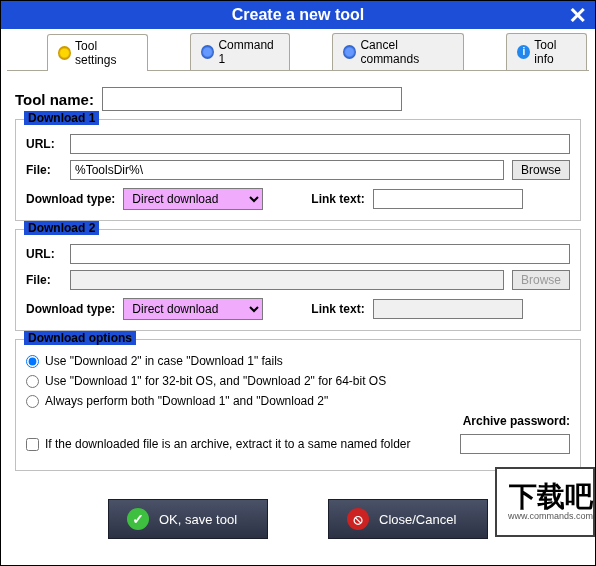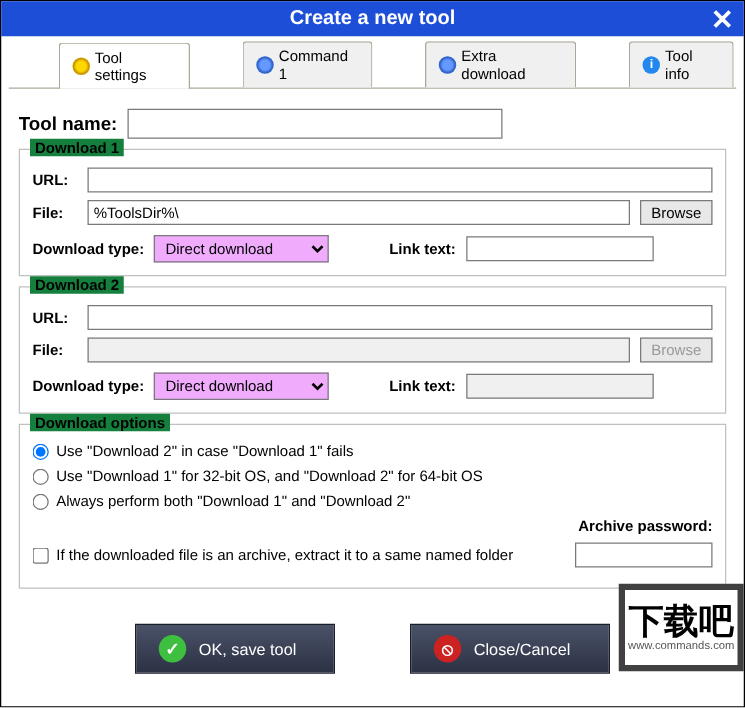--- a/index.html
+++ b/index.html
@@ -14,36 +14,36 @@
 .tab-icon { width: 14px; height: 14px; display: inline-block; }
 .gear-y { background: radial-gradient(circle, #ffd700 40%, #cc9900 60%); border-radius: 50%; }
 .gear-b { background: radial-gradient(circle, #6699ff 40%, #3366cc 60%); border-radius: 50%; }
 .info-i { background: #2288ee; border-radius: 50%; color: #fff; text-align: center; font-size: 10px; font-weight: bold; line-height: 14px; }
 .content { padding: 10px 14px; }
 .row { display: flex; align-items: center; margin: 6px 0; gap: 8px; }
 .label-bold { font-weight: bold; font-size: 15px; }
 input[type="text"] { border: 1px solid #7a7a7a; padding: 2px 4px; font-size: 12px; height: 20px; }
 input[disabled] { background: #f0f0f0; color: #888; }
 .fieldset { border: 1px solid #c0c0c0; margin: 8px 0; padding: 8px 10px 10px 10px; position: relative; }
-.fieldset-legend { position: absolute; top: -9px; left: 8px; background: #15803d; padding: 0 4px; font-weight: bold; font-size: 12px; }
+.fieldset-legend { position: absolute; top: -9px; left: 8px; background: #1d4ed8; padding: 0 4px; font-weight: bold; font-size: 12px; }
 .lbl { width: 36px; font-weight: bold; }
 select { border: 1px solid #7a7a7a; background: #f0abfc; padding: 1px 4px; height: 22px; font-size: 12px; }
 button.browse { border: 1px solid #7a7a7a; background: #e8e8e8; padding: 2px 8px; font-size: 12px; height: 20px; cursor: pointer; }
 button.browse[disabled] { color: #999; }
 .row2 { display: flex; align-items: center; gap: 8px; margin-top: 8px; }
 .linktext-lbl { font-weight: bold; margin-left: 40px; }
 .radio-row, .check-row { display: flex; align-items: center; gap: 6px; margin: 6px 0; }
 .arch-row { display: flex; align-items: center; gap: 8px; margin-top: 4px; text-align: right; }
 .arch-lbl { font-weight: bold; margin-left: auto; }
 .btnbar { display: flex; justify-content: center; gap: 60px; padding: 10px 0; }
 .mainbtn { background: linear-gradient(#4a5268, #2c3244); color: #fff; border: 1px solid #1a1e2a; padding: 8px 18px; font-size: 13px; display: flex; align-items: center; gap: 10px; cursor: pointer; min-width: 160px; }
 .btn-icon { width: 22px; height: 22px; border-radius: 50%; display: inline-flex; align-items: center; justify-content: center; font-size: 14px; font-weight: bold; }
 .ok-icon { background: #3fbf3f; color: #fff; }
 .cancel-icon { background: #cc2222; color: #fff; }
-.watermark { position: absolute; right: 0; bottom: 28px; width: 100px; height: 70px; background: #fff; border: 5px solid #404040; display: flex; flex-direction: column; align-items: center; justify-content: center; pointer-events: none; }
+.watermark { position: absolute; right: 0; bottom: 28px; width: 100px; height: 70px; background: #fff; border: 2px solid #404040; display: flex; flex-direction: column; align-items: flex-end; justify-content: center; pointer-events: none; }
 .watermark-top { font-size: 28px; font-weight: bold; color: #000; line-height: 1; }
 .watermark-bot { font-size: 9px; color: #555; }
 </style>
 </head>
 <body>
 
 <div class="window">
   <div class="titlebar">
     <span class="titlebar-text">Create a new tool</span>
     <span class="close-x">✕</span>
@@ -53,21 +53,21 @@
     <div class="tab active">
       <span class="tab-icon gear-y"></span>
       <span>Tool settings</span>
     </div>
     <div class="tab">
       <span class="tab-icon gear-b"></span>
       <span>Command 1</span>
     </div>
     <div class="tab">
       <span class="tab-icon gear-b"></span>
-      <span>Extra download</span>
+      <span>Cancel commands</span>
     </div>
     <div class="tab">
       <span class="tab-icon info-i">i</span>
       <span>Tool info</span>
     </div>
   </div>
 
   <div class="content">
     <div class="row">
       <span class="label-bold">Tool name:</span>

